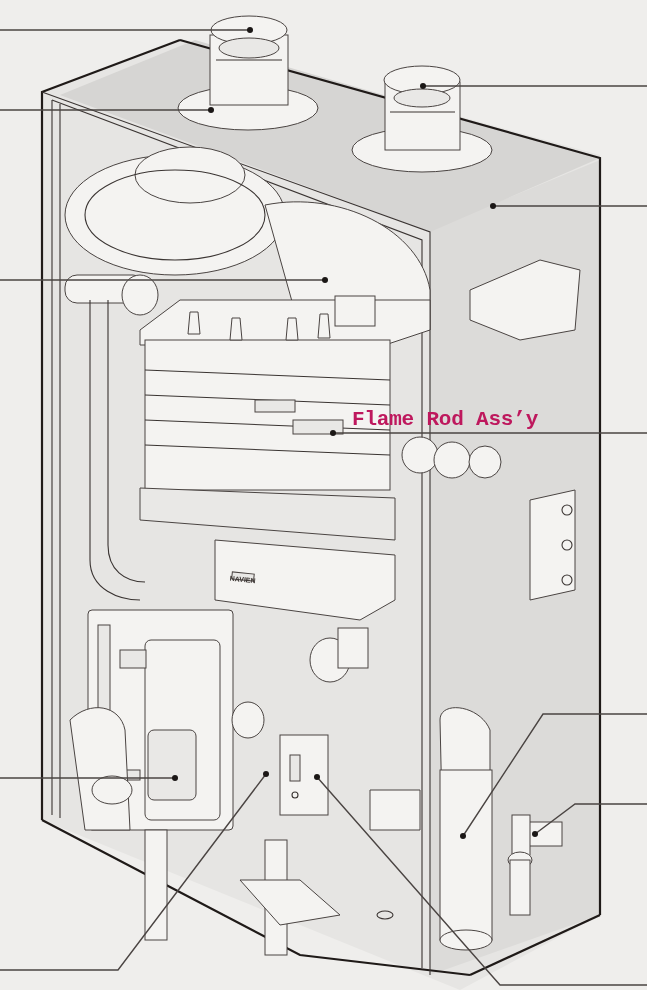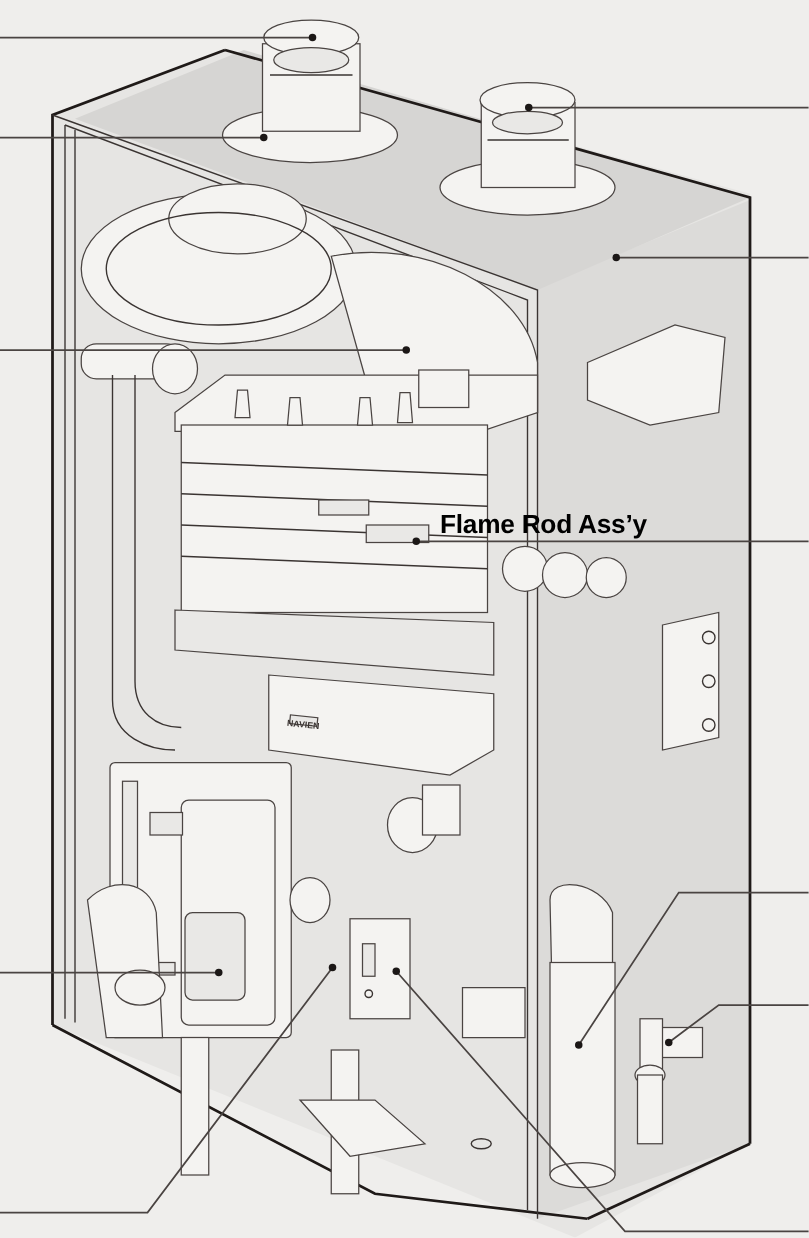--- a/index.html
+++ b/index.html
@@ -1,21 +1,21 @@
 <!DOCTYPE html>
 <html><head>
 <meta charset="utf-8">
 <style>
   html, body { margin: 0; padding: 0; }
   body { width: 647px; height: 990px; background: #efeeec; overflow: hidden; position: relative; font-family: "Liberation Sans", sans-serif; }
   #diagram { position: absolute; left: 0; top: 0; width: 647px; height: 990px; }
   .label-flame {
     position: absolute; left: 352px; top: 408px;
-    font-family: Liberation Sans, sans-serif; font-weight: bold; font-size: 21px;
-    color: #000000; letter-spacing: -0.2px; white-space: nowrap;
+    font-family: Liberation Mono, monospace; font-weight: bold; font-size: 21px;
+    color: #be185d; letter-spacing: -0.2px; white-space: nowrap;
   }
   .ln { stroke: #3a3432; stroke-width: 1.1; fill: none; }
   .lnb { stroke: #1f1a18; stroke-width: 2.2; fill: none; }
   .part { stroke: #4a4442; stroke-width: 1; fill: #f4f3f1; }
   .part2 { stroke: #4a4442; stroke-width: 1; fill: #e9e8e6; }
   .leader { stroke: #4a4442; stroke-width: 1.4; fill: none; }
   .dot { fill: #1b1716; }
 </style>
 </head>
 <body>

